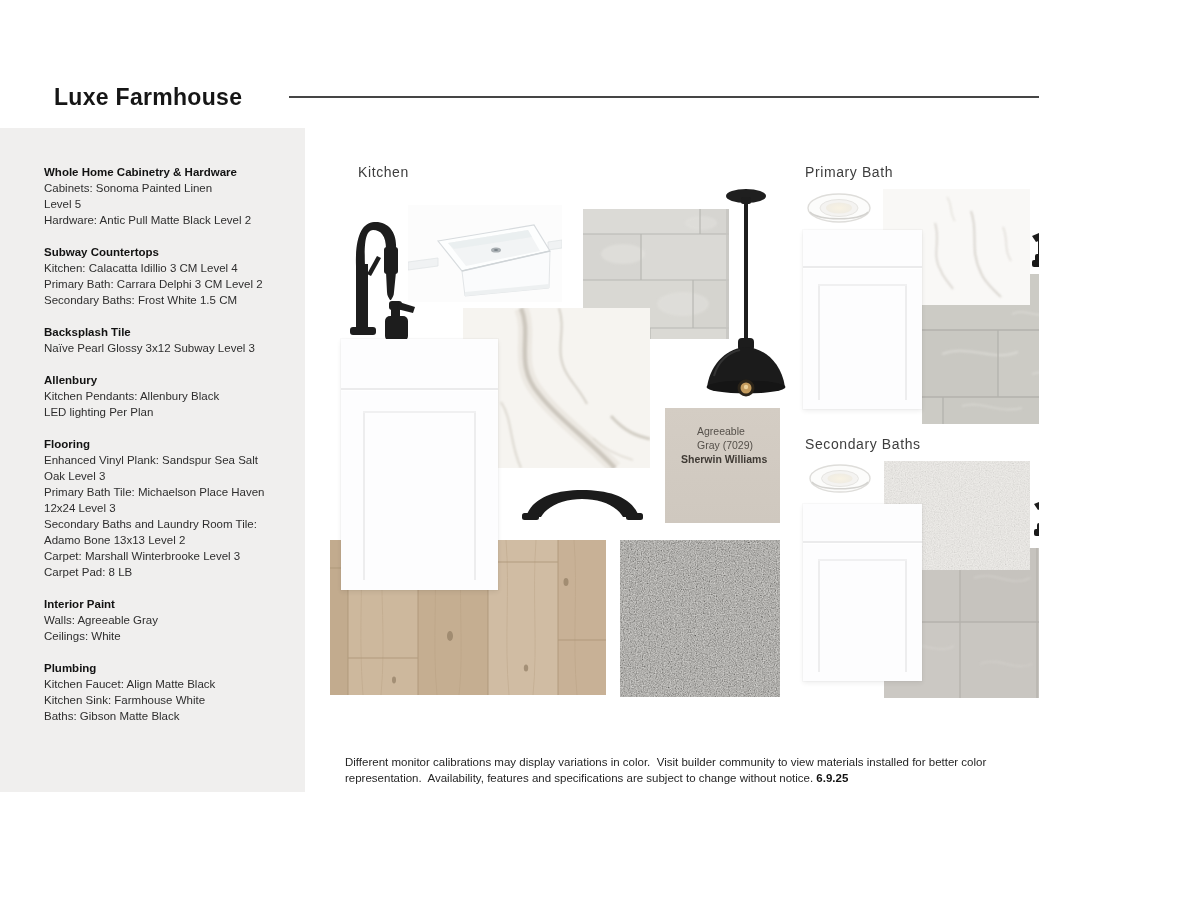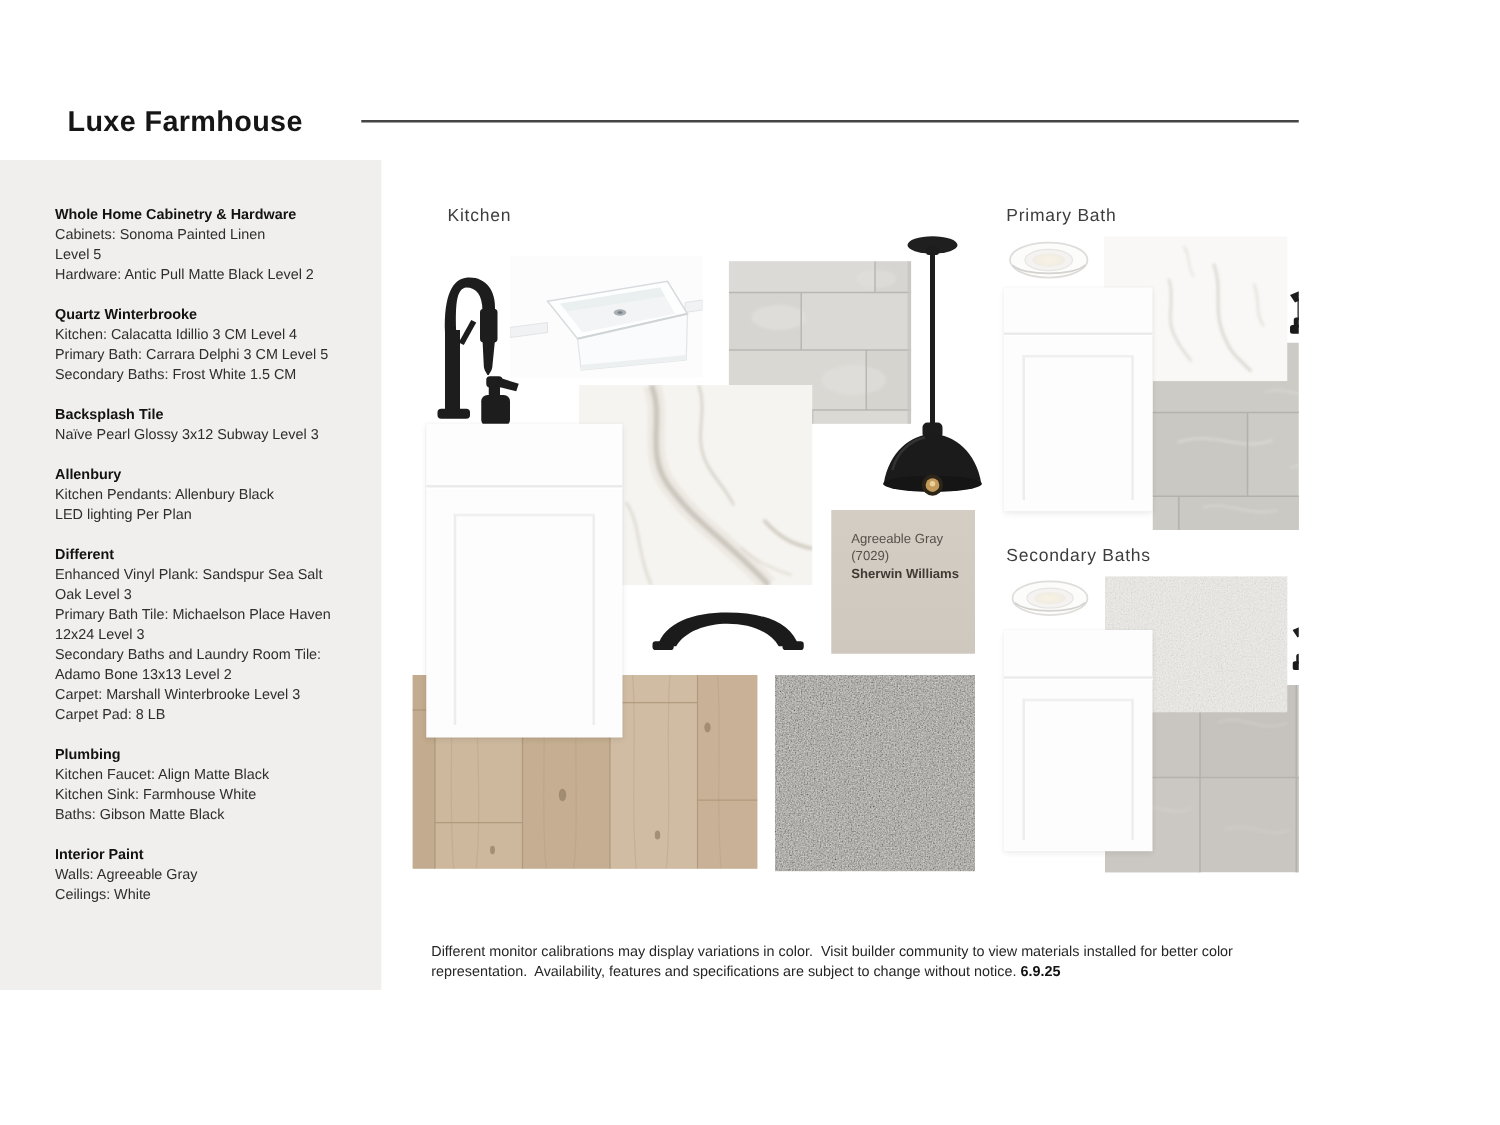--- a/index.html
+++ b/index.html
@@ -21,21 +21,21 @@
   .board-label{font-size:14px;color:#3d3d3d;letter-spacing:.6px;}
 
   
   .door{background:#fdfdfe;box-shadow:0 2px 5px rgba(0,0,0,.07), 0 0 0 1px rgba(0,0,0,.02);}
   .door .divider{position:absolute;left:0;right:0;height:2px;background:#ebebec;box-shadow:0 1px 0 #fff;}
   .door .stile{position:absolute;width:2px;background:#ededee;}
   .door .rail{position:absolute;height:2px;background:#f0f0f1;}
 
   
   .paint{background:linear-gradient(#d4cdc4,#cfc8bf);}
-  .paint .p-name{font-size:10.5px;line-height:14px;color:#55504a;}
+  .paint .p-name{font-size:10.5px;line-height:14px;color:#55504a;margin-left:16px;}
   .paint .p-brand{font-size:10.5px;line-height:14px;font-weight:700;color:#3f3a34;}
 
   
   .footer{font-size:11.5px;line-height:16px;color:#262626;white-space:pre-wrap;}
   .footer b{font-weight:700;color:#111;margin-top:34px;}
 
   svg{display:block;}
 </style>
 </head>
 <body>
@@ -69,55 +69,55 @@
 
   <aside class="abs sidebar" style="left:0;top:128px;width:305px;height:664px;">
     <div>
         <div class="sb-sec">
           <div class="sb-title">Whole Home Cabinetry &amp; Hardware</div>
           <div class="sb-line">Cabinets: Sonoma Painted Linen</div>
           <div class="sb-line">Level 5</div>
           <div class="sb-line">Hardware: Antic Pull Matte Black Level 2</div>
         </div>
         <div class="sb-sec">
-          <div class="sb-title">Quartz Winterbrooke</div>
+          <div class="sb-title">Subway Countertops</div>
           <div class="sb-line">Kitchen: Calacatta Idillio 3 CM Level 4</div>
-          <div class="sb-line">Primary Bath: Carrara Delphi 3 CM Level 5</div>
+          <div class="sb-line">Primary Bath: Carrara Delphi 3 CM Level 2</div>
           <div class="sb-line">Secondary Baths: Frost White 1.5 CM</div>
         </div>
         <div class="sb-sec">
           <div class="sb-title">Backsplash Tile</div>
           <div class="sb-line">Naïve Pearl Glossy 3x12 Subway Level 3</div>
         </div>
         <div class="sb-sec">
           <div class="sb-title">Allenbury</div>
           <div class="sb-line">Kitchen Pendants: Allenbury Black</div>
           <div class="sb-line">LED lighting Per Plan</div>
         </div>
         <div class="sb-sec">
-          <div class="sb-title">Different</div>
+          <div class="sb-title">Flooring</div>
           <div class="sb-line">Enhanced Vinyl Plank: Sandspur Sea Salt</div>
           <div class="sb-line">Oak Level 3</div>
           <div class="sb-line">Primary Bath Tile: Michaelson Place Haven</div>
           <div class="sb-line">12x24 Level 3</div>
           <div class="sb-line">Secondary Baths and Laundry Room Tile:</div>
           <div class="sb-line">Adamo Bone 13x13 Level 2</div>
           <div class="sb-line">Carpet: Marshall Winterbrooke Level 3</div>
           <div class="sb-line">Carpet Pad: 8 LB</div>
         </div>
         <div class="sb-sec">
+          <div class="sb-title">Interior Paint</div>
+          <div class="sb-line">Walls: Agreeable Gray</div>
+          <div class="sb-line">Ceilings: White</div>
+        </div>
+        <div class="sb-sec">
           <div class="sb-title">Plumbing</div>
           <div class="sb-line">Kitchen Faucet: Align Matte Black</div>
           <div class="sb-line">Kitchen Sink: Farmhouse White</div>
           <div class="sb-line">Baths: Gibson Matte Black</div>
-        </div>
-        <div class="sb-sec">
-          <div class="sb-title">Interior Paint</div>
-          <div class="sb-line">Walls: Agreeable Gray</div>
-          <div class="sb-line">Ceilings: White</div>
         </div>
       </div>
   </aside>
 
   <div class="abs board-label" style="left:333px;top:164px;margin-left:25px;">Kitchen</div>
 
   <div class="abs" style="left:340px;top:210px;">
     <svg width="70" height="130" viewBox="0 0 70 130">
       <path d="M16,56 C15,26 22,13 34,12 C48,11 57,22 56,38 L46,39 C46,26 41,20 33,20 C26,21 24,30 25,56 Z" fill="#1d1d1d"></path>
       <rect x="16" y="54" width="12" height="65" fill="#1d1d1d"></rect>

